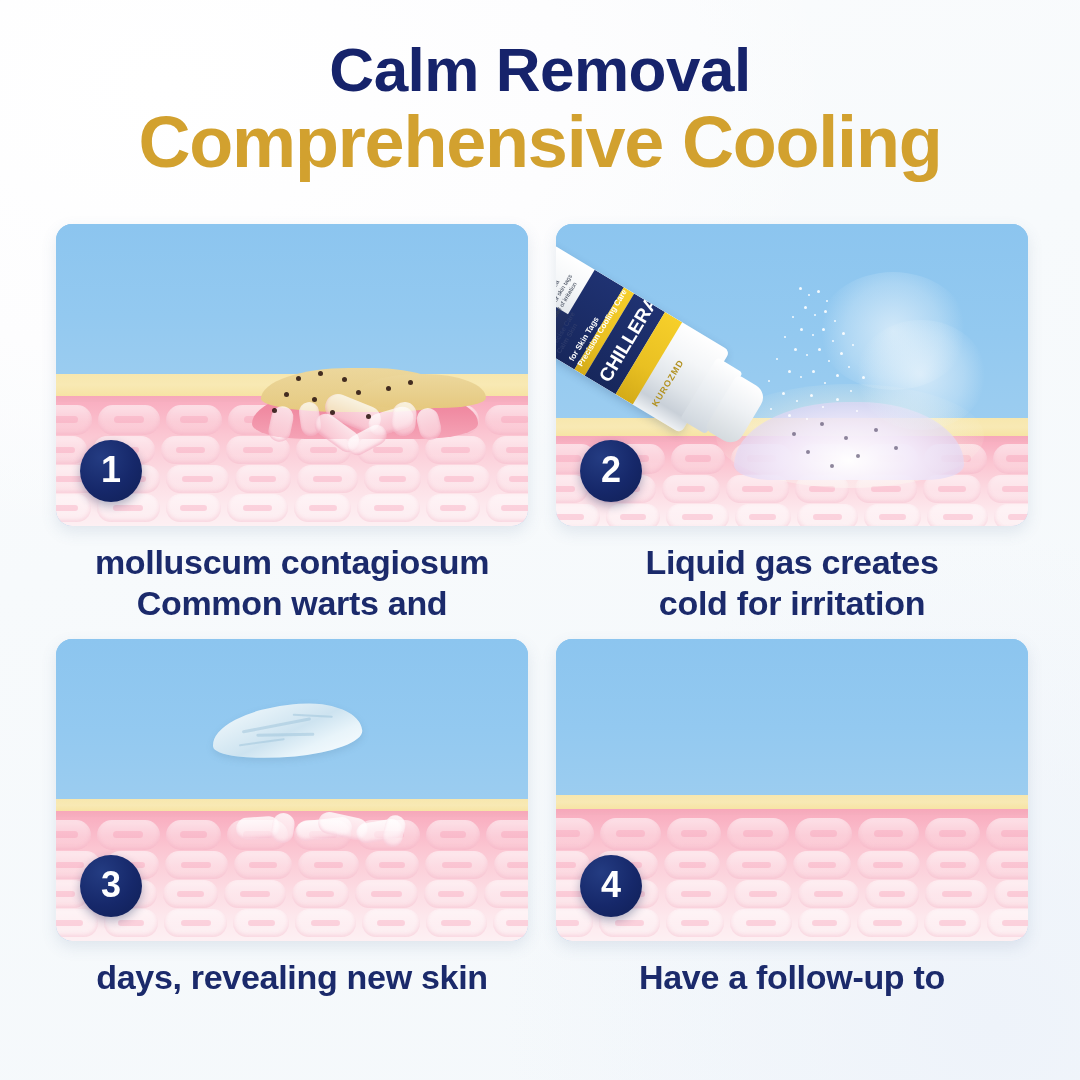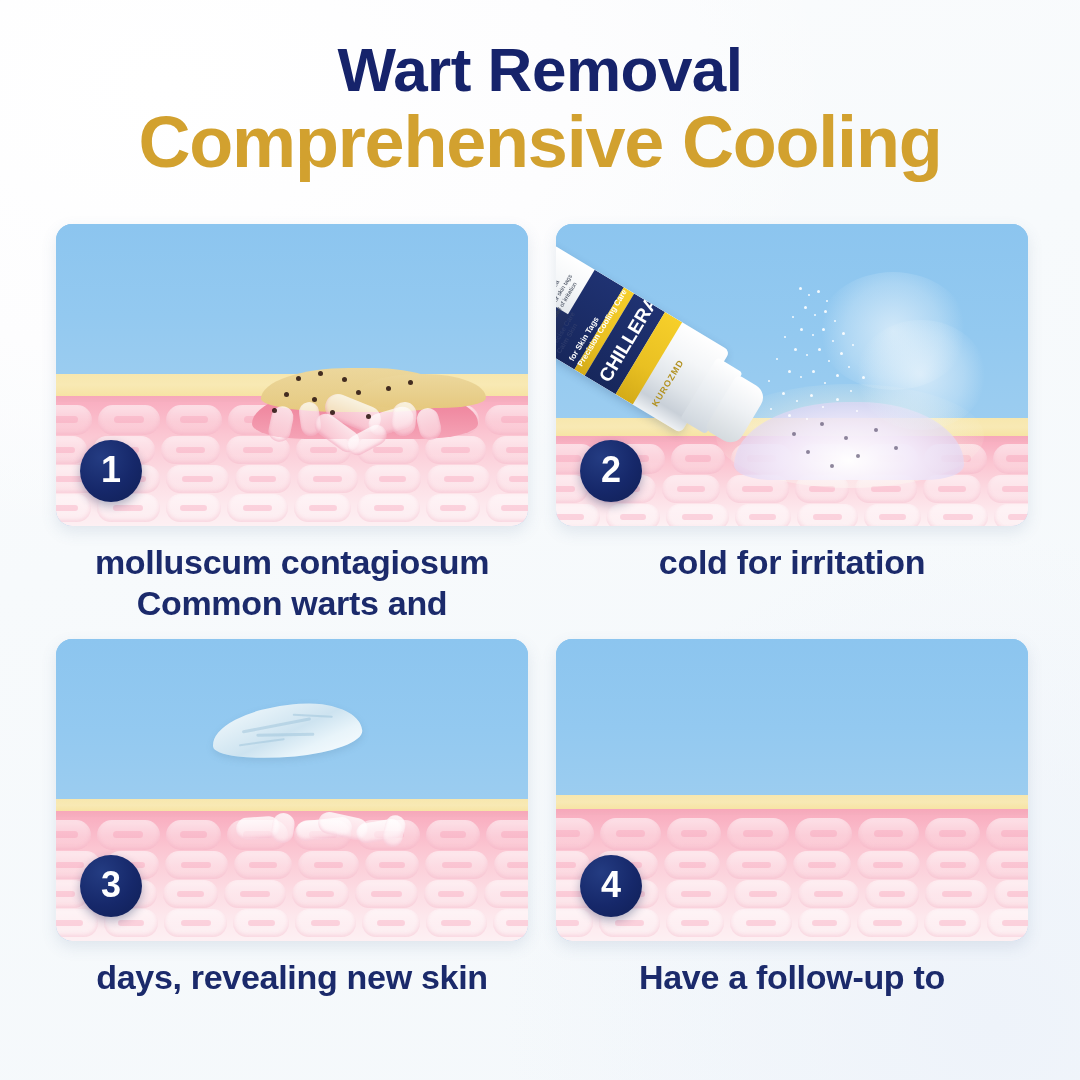--- a/index.html
+++ b/index.html
@@ -297,21 +297,21 @@
     font-weight:bold;
     line-height:1.22;
     letter-spacing:-0.3px;
   }
   .caption .cl { display:block; white-space:nowrap; }
 </style>
 </head>
 <body>
 
 <div class="header">
-  <div class="title-line1">Wart Removal</div>
+  <div class="title-line1">Calm Removal</div>
   <div class="title-line2">Comprehensive Cooling</div>
 </div>
 
 <div class="grid">
 
   <div class="cell">
     <div class="panel">
       <div class="sky" style="height:166px;"></div>
       <div class="corneum" style="top:150px;height:24px;"></div>
       <div class="boundary" style="top:172px;height:9px;"></div>
@@ -524,20 +524,21 @@
         <div class="spray-dot" style="left:232px;top:190px;width:3px;height:3px;"></div>
         <div class="spray-dot" style="left:250px;top:194px;width:2px;height:2px;"></div>
         <div class="spray-dot" style="left:300px;top:186px;width:2px;height:2px;"></div>
       </div>
 
       <div class="badge">
         <span>2</span>
       </div>
     </div>
     <div class="caption">
+      <span class="cl">Liquid gas creates</span>
       <span class="cl">cold for irritation</span>
     </div>
   </div>
 
   <div class="cell">
     <div class="panel">
       <div class="sky" style="height:166px;"></div>
       <div class="corneum" style="top:160px;height:14px;"></div>
       <div class="boundary" style="top:172px;height:9px;"></div>
       <div class="dermis" style="top:178px;"></div>

